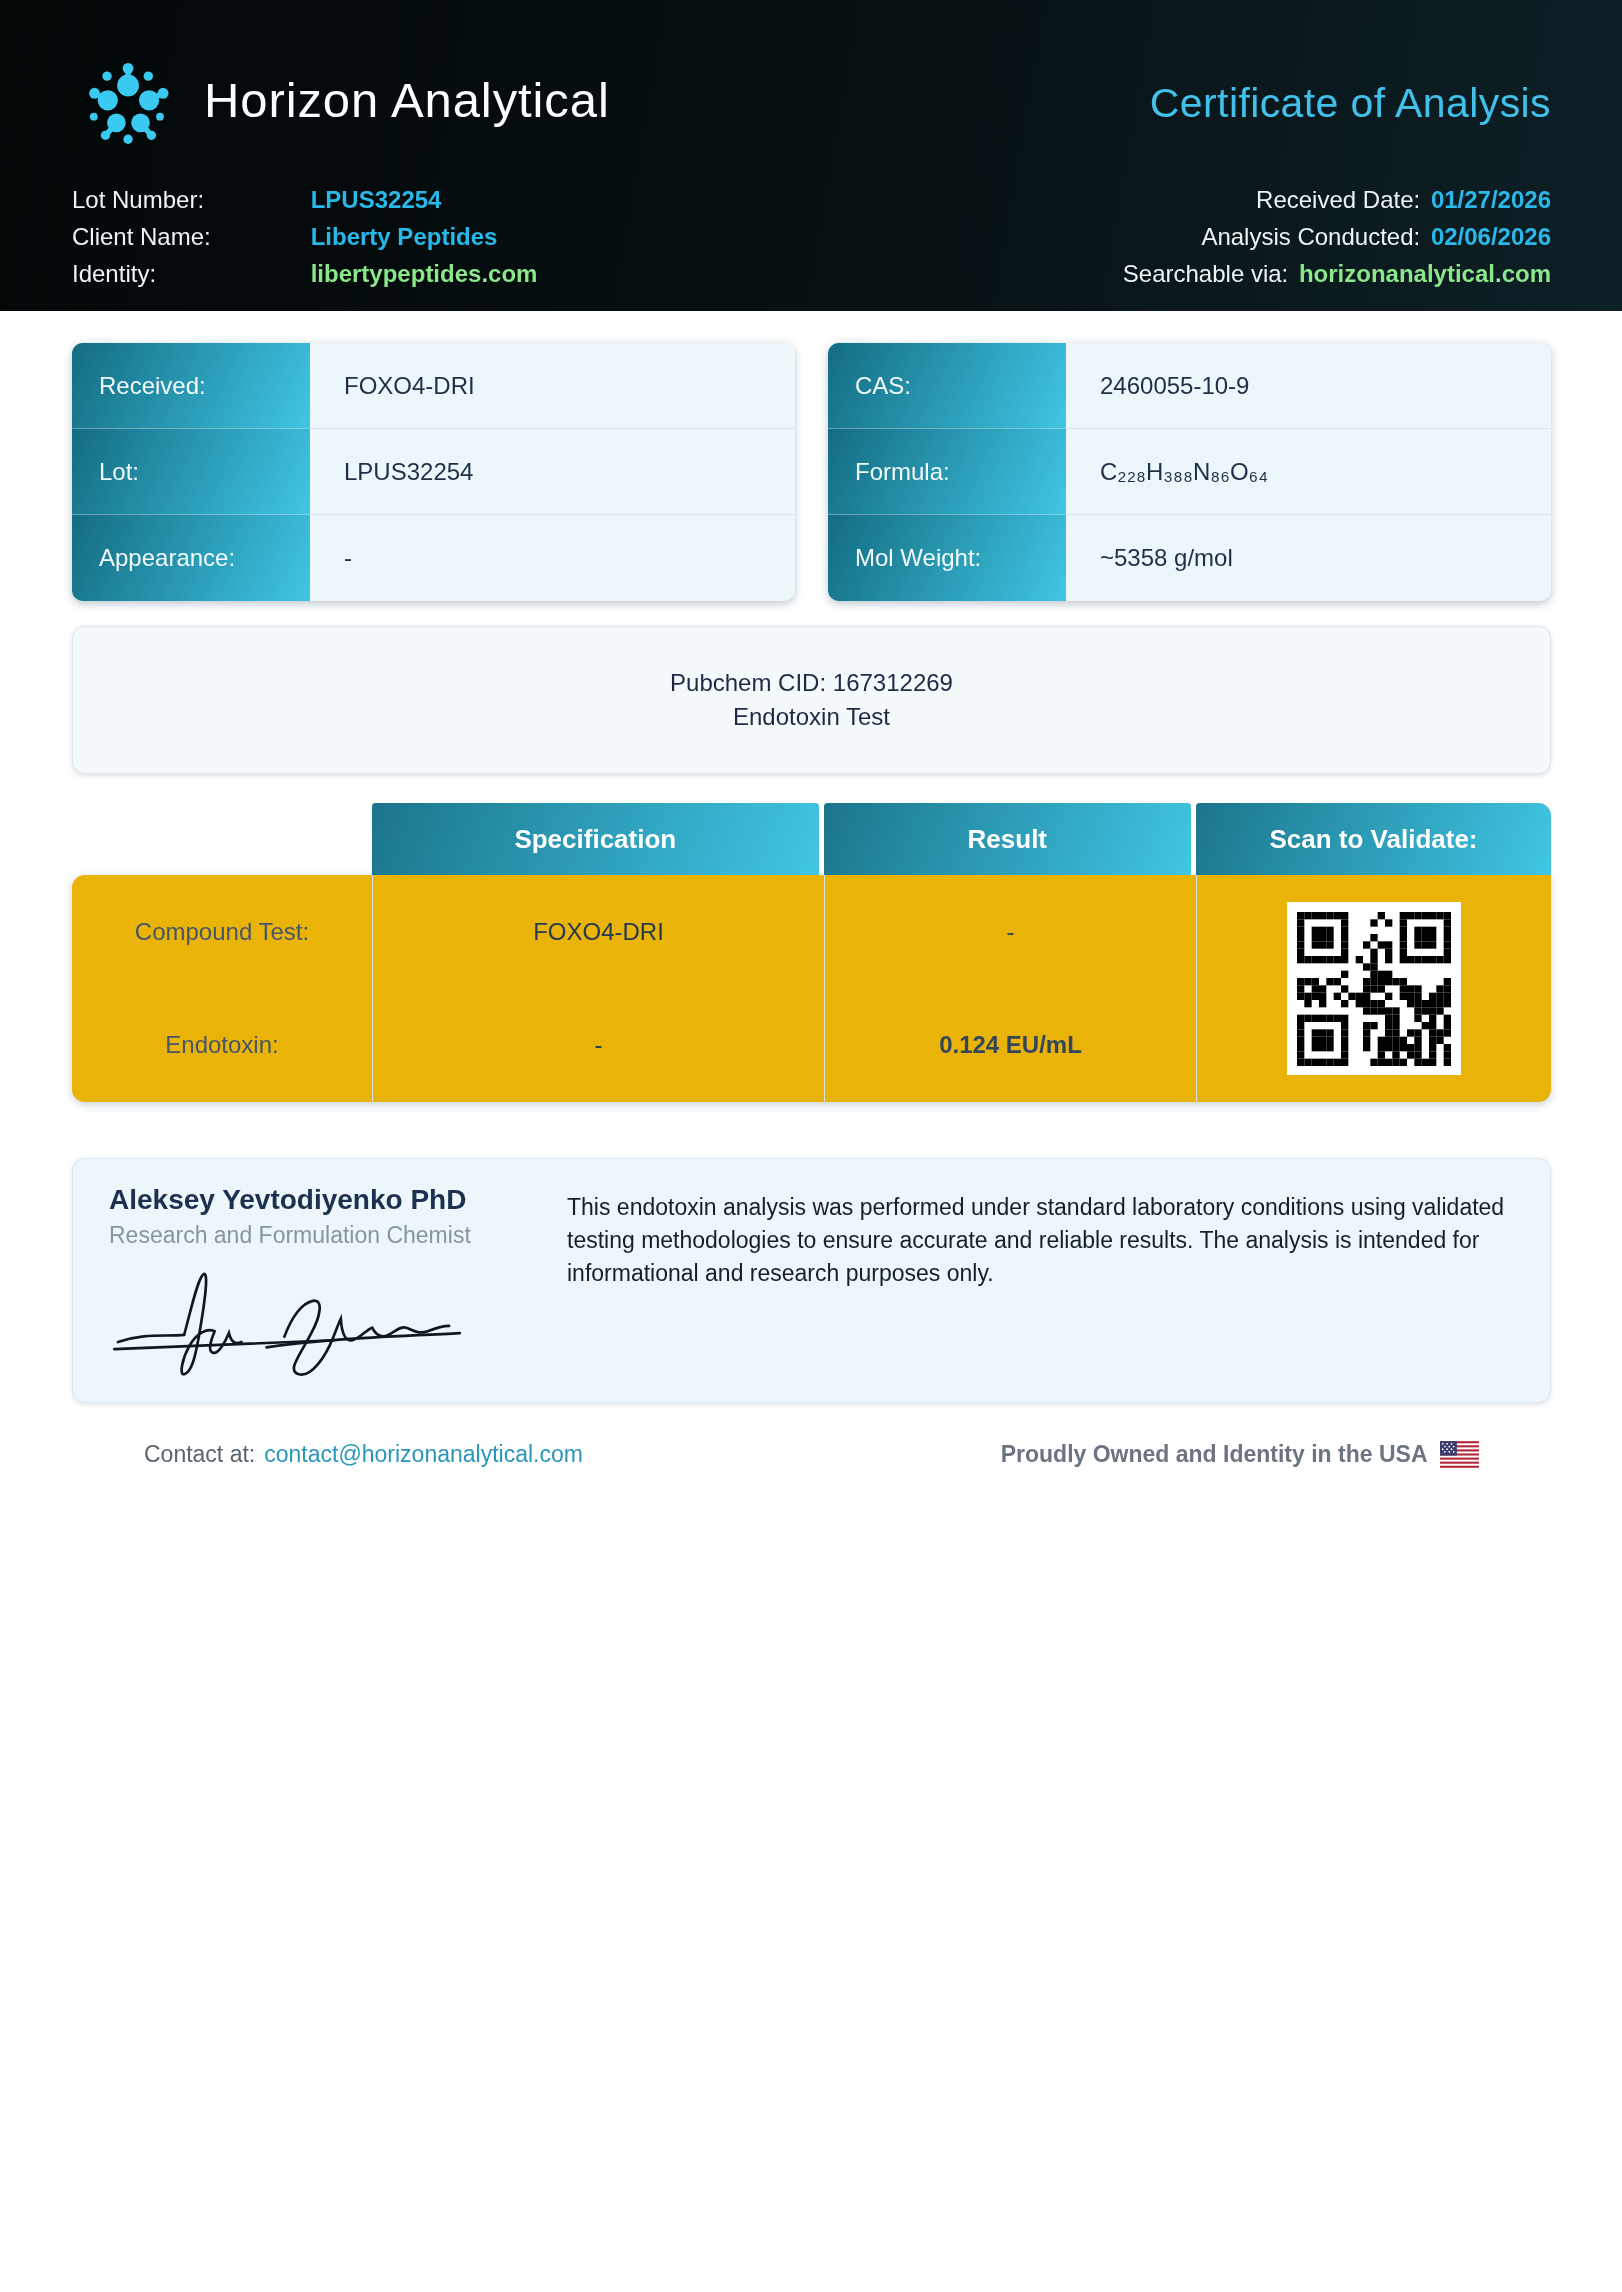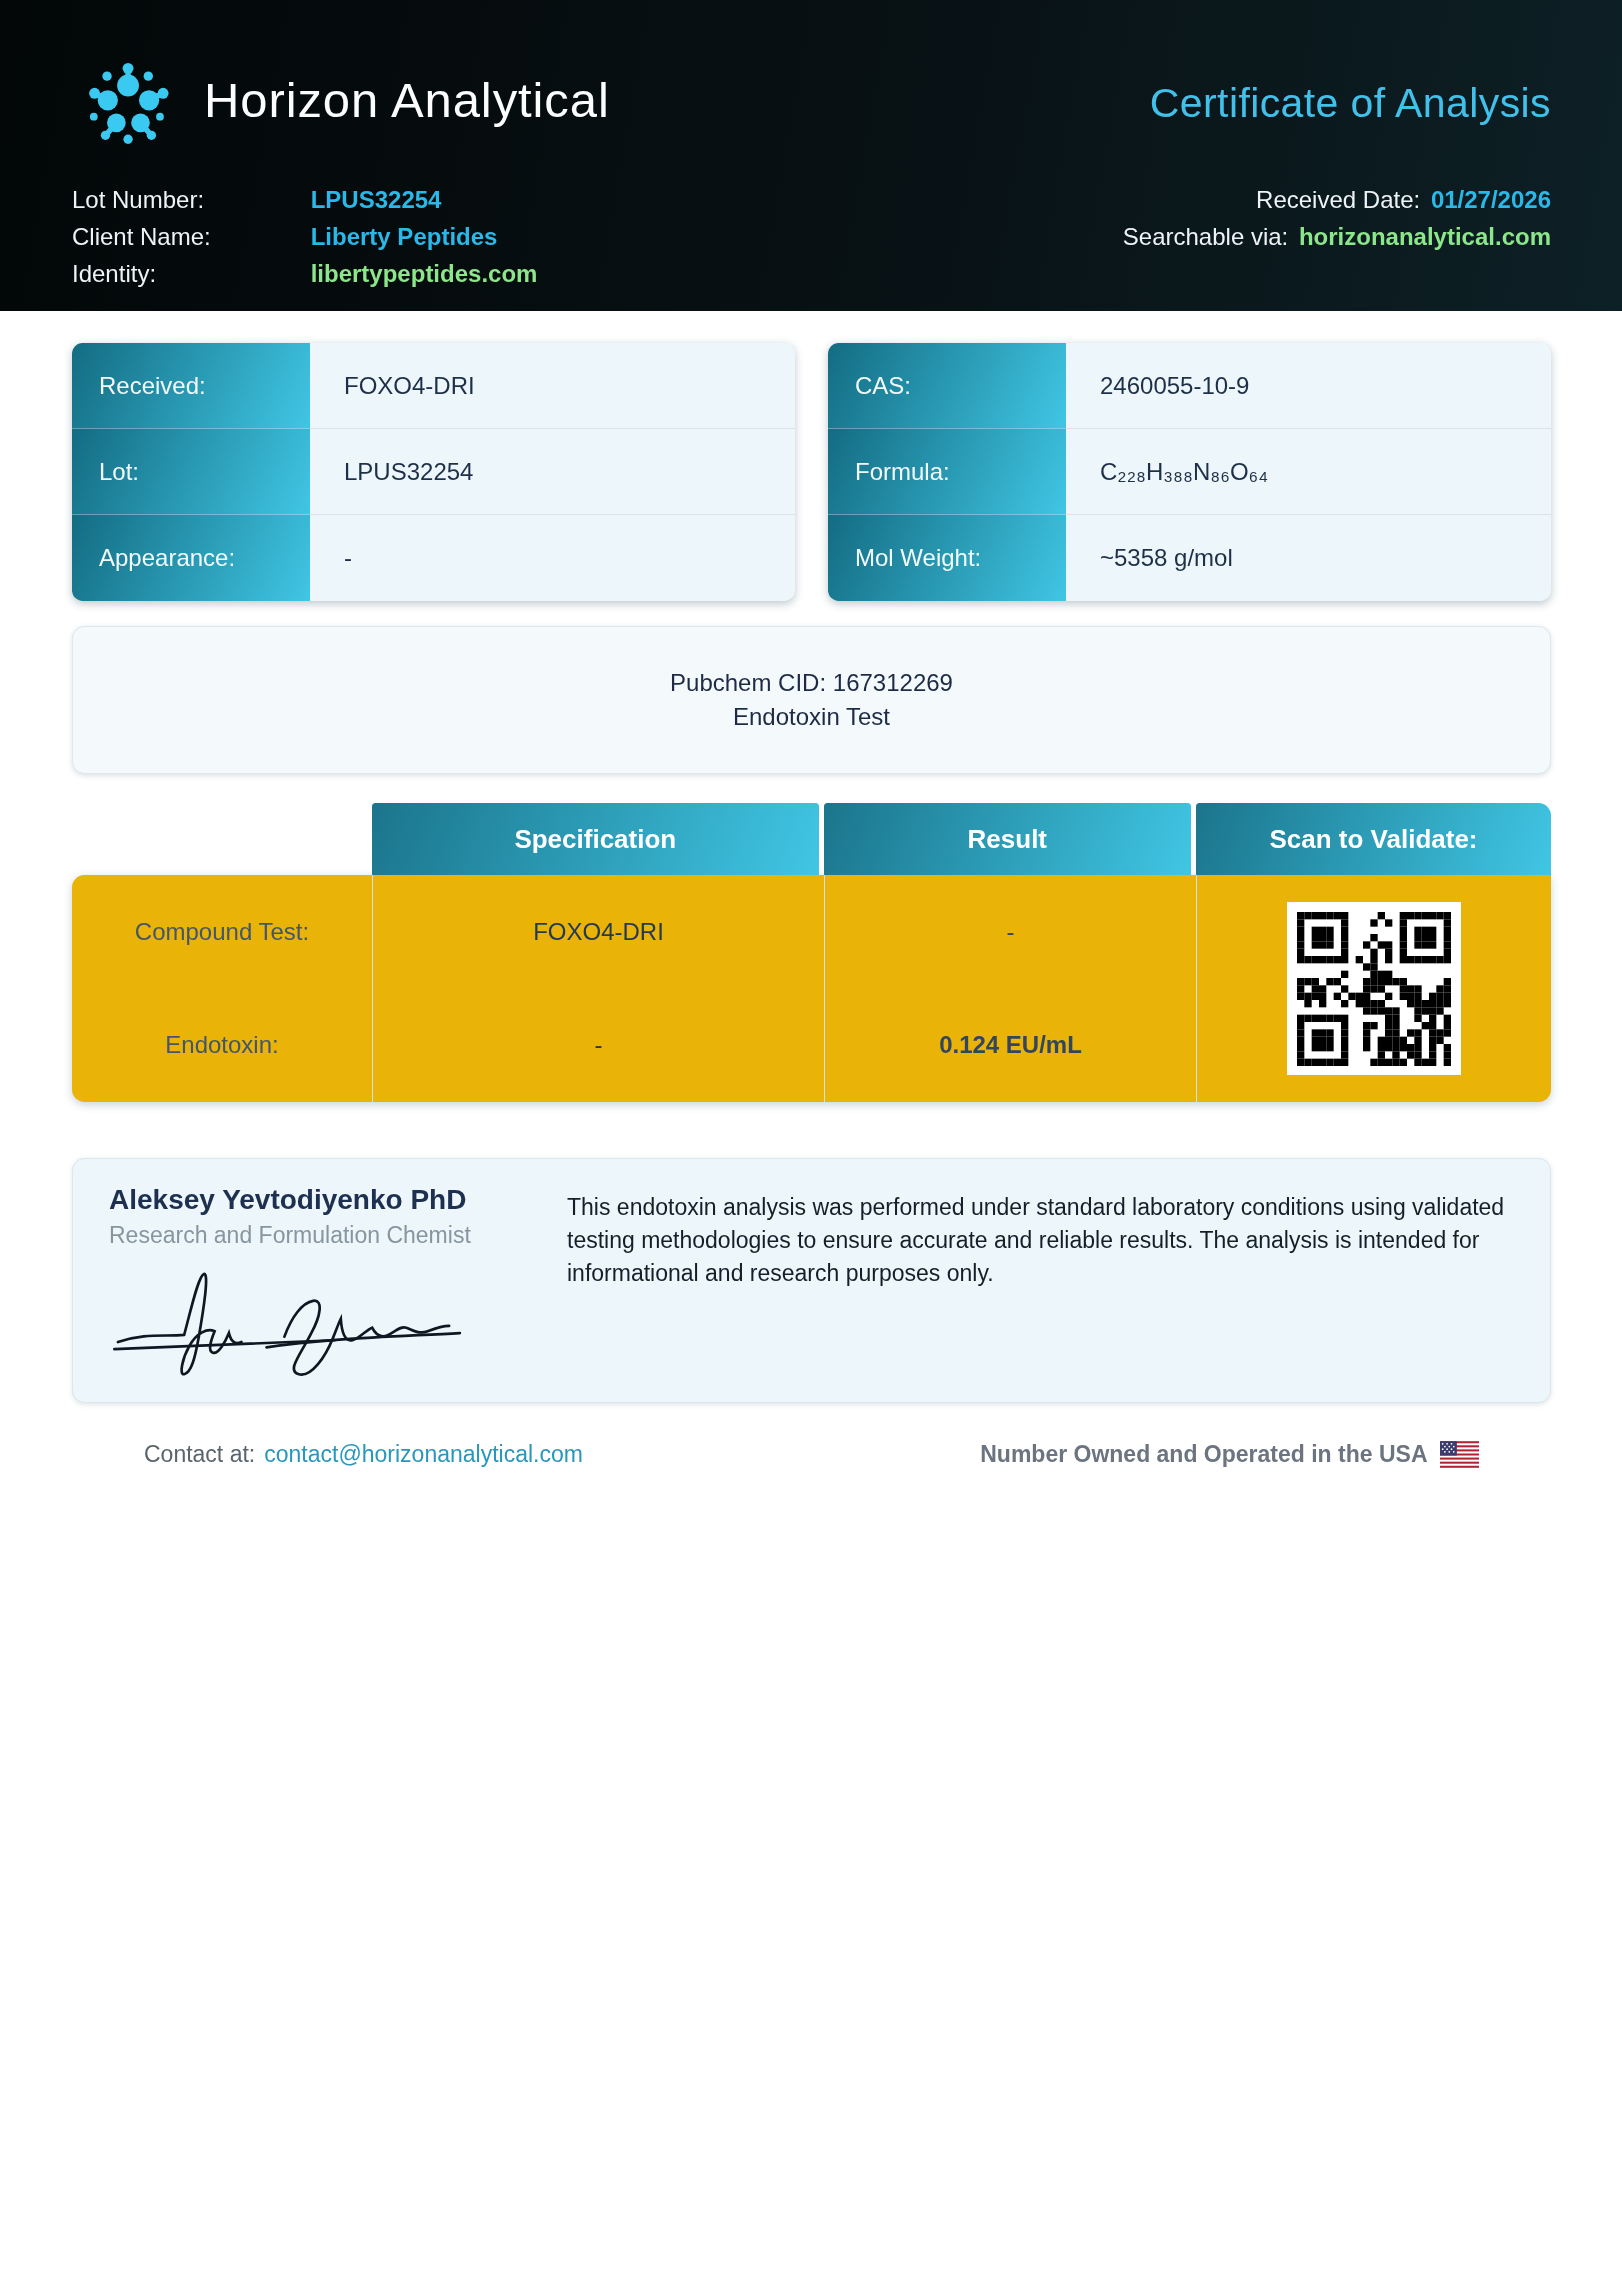--- a/index.html
+++ b/index.html
@@ -124,20 +124,24 @@
         </div>
         <div class="inf-row">
           <span class="inf-label">Identity:</span>
           <span class="inf-value v-green">libertypeptides.com</span>
         </div>
       </div>
       <div class="inf-right">
         <div class="inf-row">
           <span class="inf-label">Received Date:</span>
           <span class="inf-value v-cyan">01/27/2026</span>
+        </div>
+        <div class="inf-row">
+          <span class="inf-label">Analysis Conducted:</span>
+          <span class="inf-value v-cyan">02/06/2026</span>
         </div>
         <div class="inf-row">
           <span class="inf-label">Searchable via:</span>
           <span class="inf-value v-green">horizonanalytical.com</span>
         </div>
       </div>
     </div>
   </header>
 
   <main>
@@ -432,21 +436,21 @@
         </svg>
       </div>
       <p class="sig-text">This endotoxin analysis was performed under standard laboratory conditions using validated testing methodologies to ensure accurate and reliable results. The analysis is intended for informational and research purposes only.</p>
     </section>
 
     <footer class="ftr">
       <div>
         <span class="contact-label">Contact at:</span><a class="contact-link">contact@horizonanalytical.com</a>
       </div>
       <div class="ftr-right">
-        <span class="ownership">Number Owned and Operated in the USA</span>
+        <span class="ownership">Proudly Owned and Identity in the USA</span>
         <svg width="39" height="27" viewBox="0 0 44 30" aria-hidden="true">
           <rect width="44" height="30" fill="#fff"></rect>
           <g fill="#b22234">
             <rect y="0" width="44" height="2.31"></rect>
               <rect y="4.62" width="44" height="2.31"></rect>
             <rect y="9.23" width="44" height="2.31"></rect>
               <rect y="13.85" width="44" height="2.31"></rect>
             <rect y="18.46" width="44" height="2.31"></rect>
               <rect y="23.08" width="44" height="2.31"></rect>
             <rect y="27.69" width="44" height="2.31"></rect>

